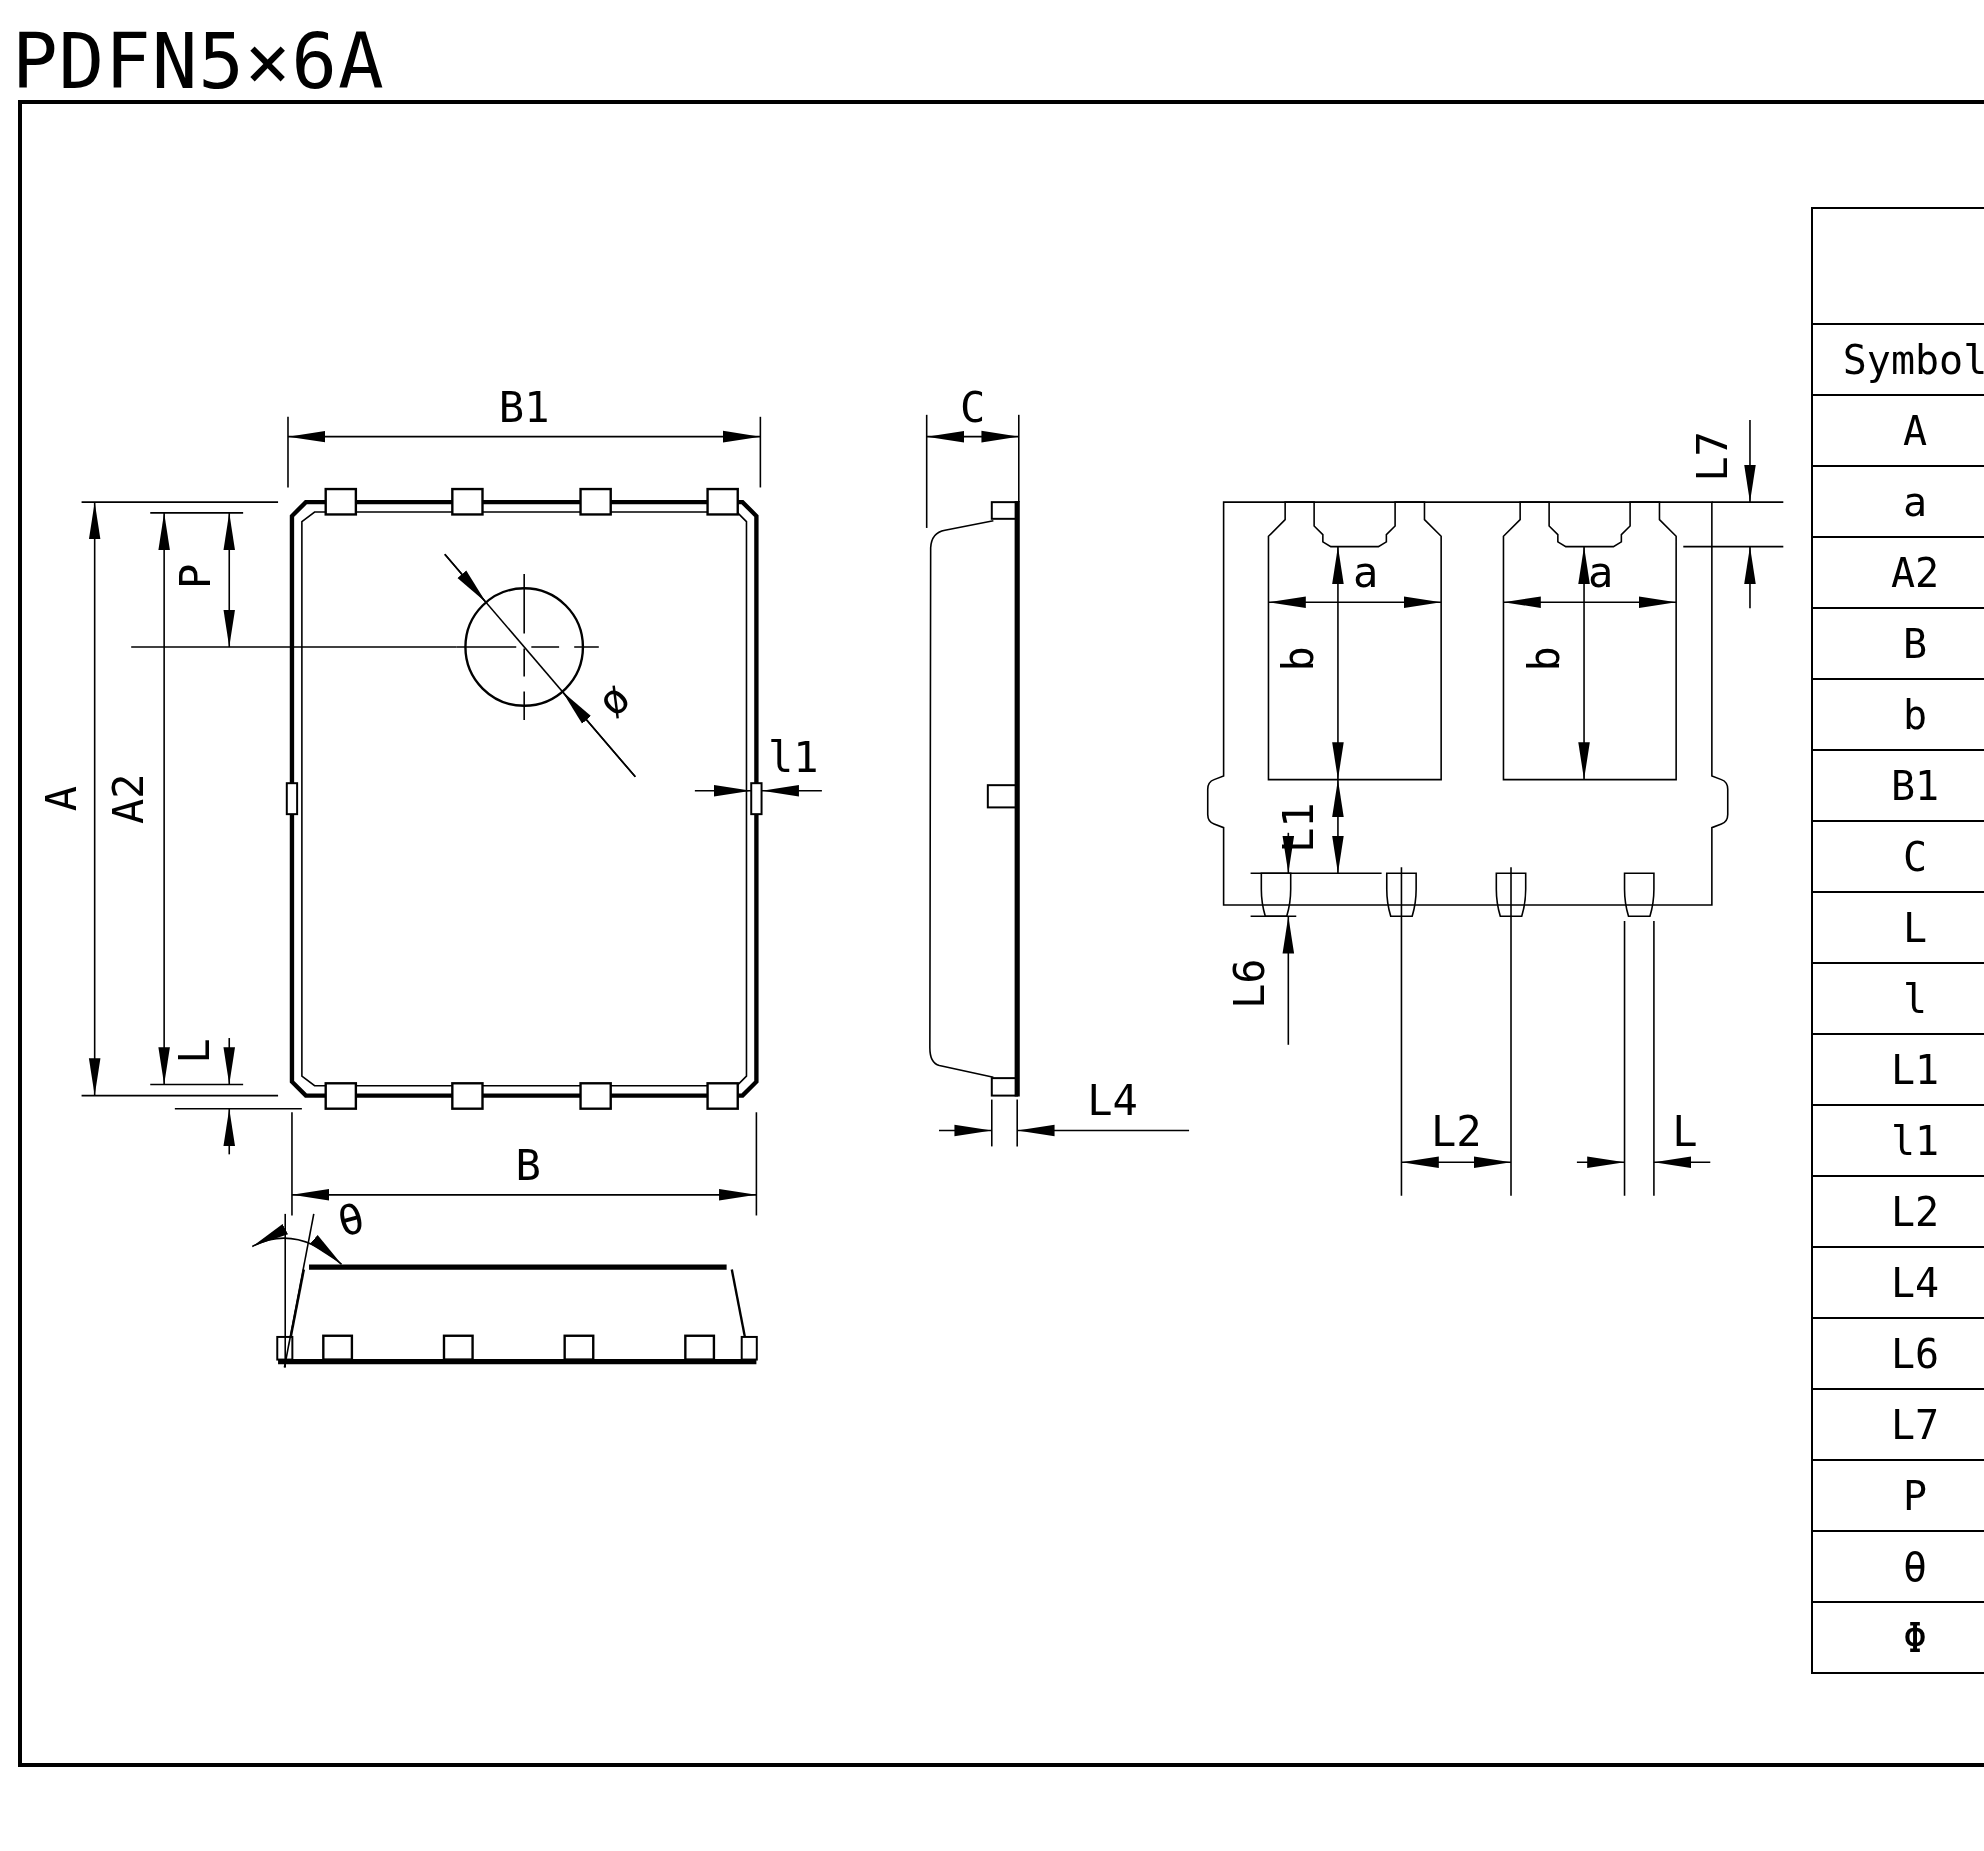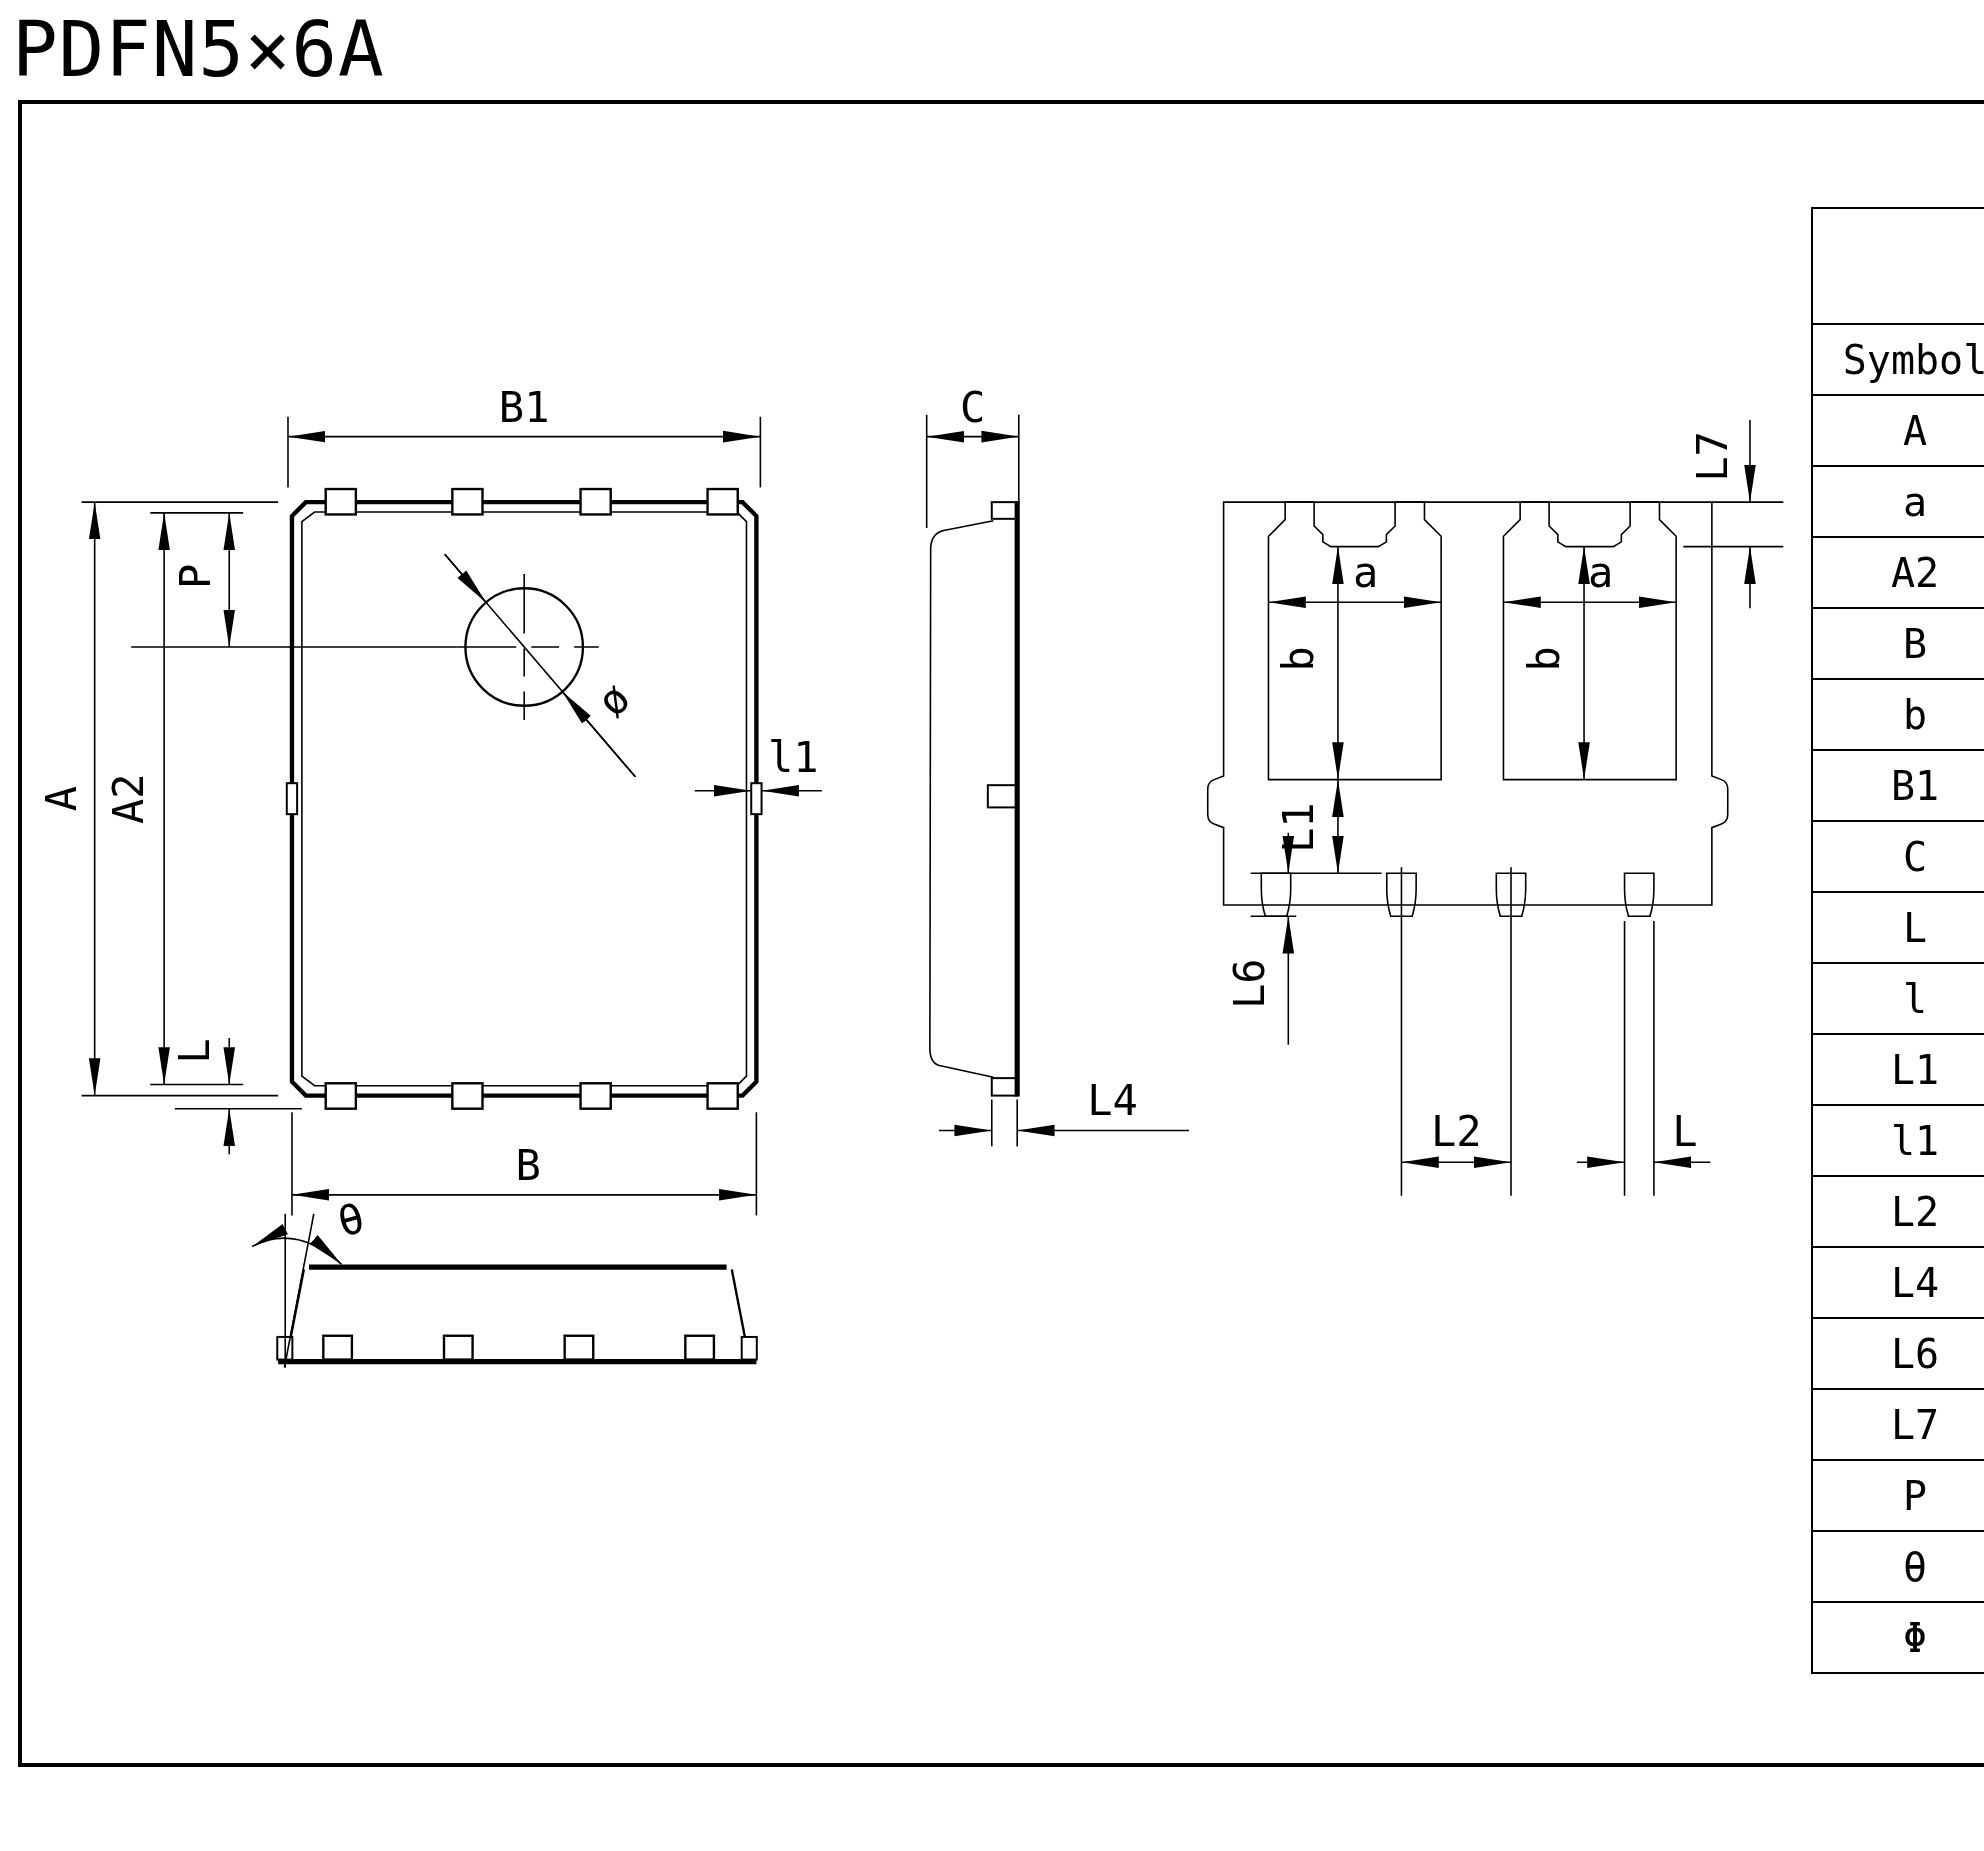--- a/index.html
+++ b/index.html
@@ -1,21 +1,21 @@
 <!DOCTYPE html>
 <html style="font-size:6.4px"><head>
 <meta charset="utf-8">
 <style>
   html,body{margin:0;padding:0;background:#ffffff;}
   body{
     width:2581px;height:1851px;position:relative;overflow:hidden;
     font-family:"DejaVu Sans Mono", monospace;color:#000;
   }
   .corner-text{position:absolute;white-space:pre;}
-  #title{left:12px;top:5px;font-size:76px;letter-spacing:0.8px;}
+  #title{left:12px;top:17px;font-size:76px;letter-spacing:0.8px;}
   #border{
     position:absolute;left:18px;top:100px;width:2543px;height:1667px;
     border:4px solid #000;box-sizing:border-box;
   }
   svg.drawing{position:absolute;left:0;top:0;width:2581px;height:1851px;}
   svg .thin{stroke:#000;stroke-width:4;fill:none;}
   svg .med{stroke:#000;stroke-width:6;fill:none;}
   svg .out{stroke:#000;stroke-width:11;fill:none;}
   svg .bold{stroke:#000;stroke-width:13;fill:none;}
   svg .pad{stroke:#000;stroke-width:6;fill:#fff;}

